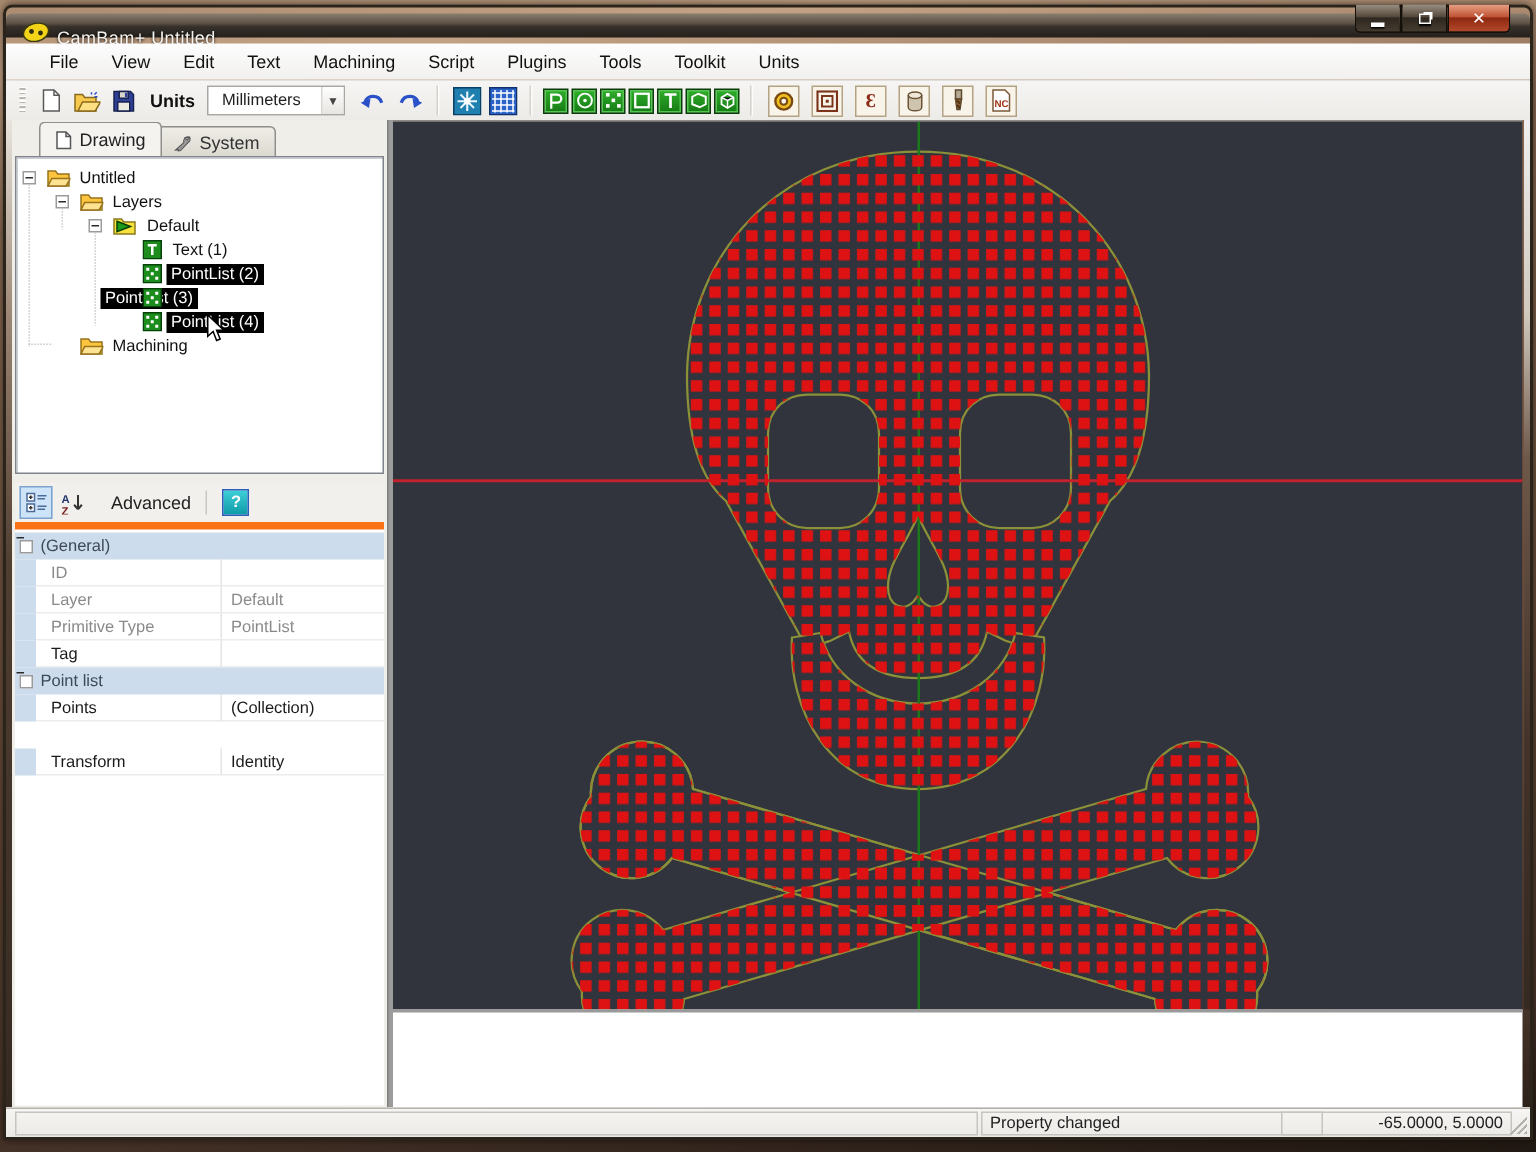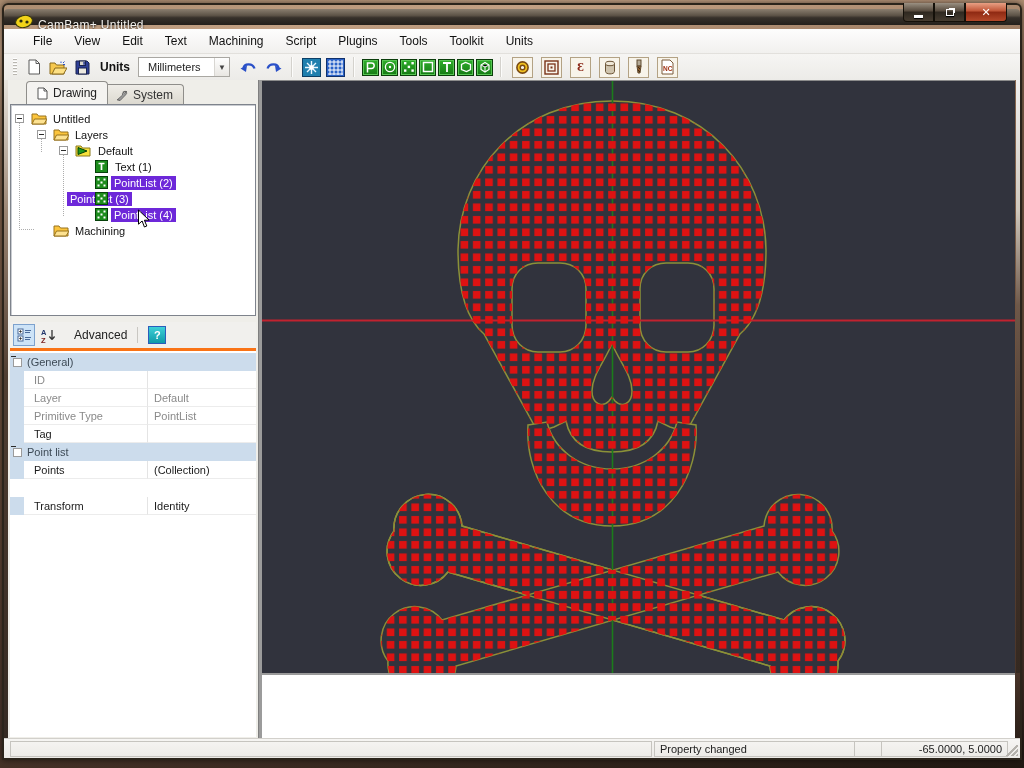--- a/index.html
+++ b/index.html
@@ -51,35 +51,35 @@
   .tab { position:absolute; display:flex; align-items:center; gap:5px; font-size:12px; color:#222;
     border:1px solid #8f8e8a; border-bottom:none; border-radius:4px 4px 0 0; padding:0 10px; }
   .tab.active { left:6px; top:0; height:23px; background:#f4f3f0; z-index:2; }
   .tab.inactive { left:84px; top:3px; height:20px; background:linear-gradient(#efede7,#dcd9d0); color:#333; }
   .treebox { left:10px; top:104px; width:246px; height:212px; background:#fff;
     border:1px solid #7e838c; box-shadow:inset 1px 1px 0 #c9ccd1; overflow:hidden; }
   .trow { position:absolute; height:16px; display:flex; align-items:center; }
   .exp { position:absolute; width:9px; height:9px; background:#fff; border:1px solid #9b9b9b; }
   .exp::after { content:''; position:absolute; left:1px; top:3px; width:5px; height:1px; background:#2b2b2b; }
   .tlabel { font-size:11px; color:#111; padding:1px 3px; white-space:nowrap; }
-  .tlabel.sel { background:#6d28d9; color:#fff; }
+  .tlabel.sel { background:#000000; color:#fff; }
   .guide { position:absolute; width:1px; background-image:linear-gradient(#adadad 1px,transparent 1px);
     background-size:1px 2px; }
   .stub { position:absolute; height:1px; background-image:linear-gradient(90deg,#adadad 1px,transparent 1px);
     background-size:2px 1px; }
 
   
   .pg-toolbar { left:10px; top:322px; width:246px; height:26px; background:#f1f0ed; display:flex; align-items:center; }
   .pg-btn { width:22px; height:22px; margin-left:3px; display:flex; align-items:center; justify-content:center; }
   .pg-btn.selected { border:1px solid #7da2ce; background:#cde3f7; }
   .pg-adv { font-size:12px; color:#222; margin-left:14px; }
   .pg-sep { width:1px; height:16px; background:#c9c7c2; margin:0 10px; }
   .help-btn { width:18px; height:18px; background:linear-gradient(#3ed0d8,#0f9aa8); border:1px solid #2b5dbb;
     color:#fff; font-weight:bold; font-size:11px; display:flex; align-items:center; justify-content:center; }
-  .pgrid { left:10px; top:348px; width:246px; height:389px; background:#fff; border-top:3px solid #f97316; }
+  .pgrid { left:10px; top:348px; width:246px; height:389px; background:#fff; border-top:5px solid #f97316; }
   .pg-row { position:absolute; left:0; width:246px; height:18px; font-size:11px; display:flex; align-items:center; }
   .pg-cat { background:#ccdcec; color:#3d4a56; }
   .pg-cat .exp { position:static; margin:0 5px 0 3px; }
   .pg-gutter { width:14px; height:18px; background:#ccdcec; }
   .pg-name { width:124px; padding-left:10px; border-bottom:1px solid #ececec; height:18px; line-height:18px;
     border-right:1px solid #e4e4e4; color:#1b1b1b; }
   .pg-val { flex:1; padding-left:6px; border-bottom:1px solid #ececec; height:18px; line-height:18px; color:#1b1b1b; }
   .ro { color:#8a8a8a; }
 
   

